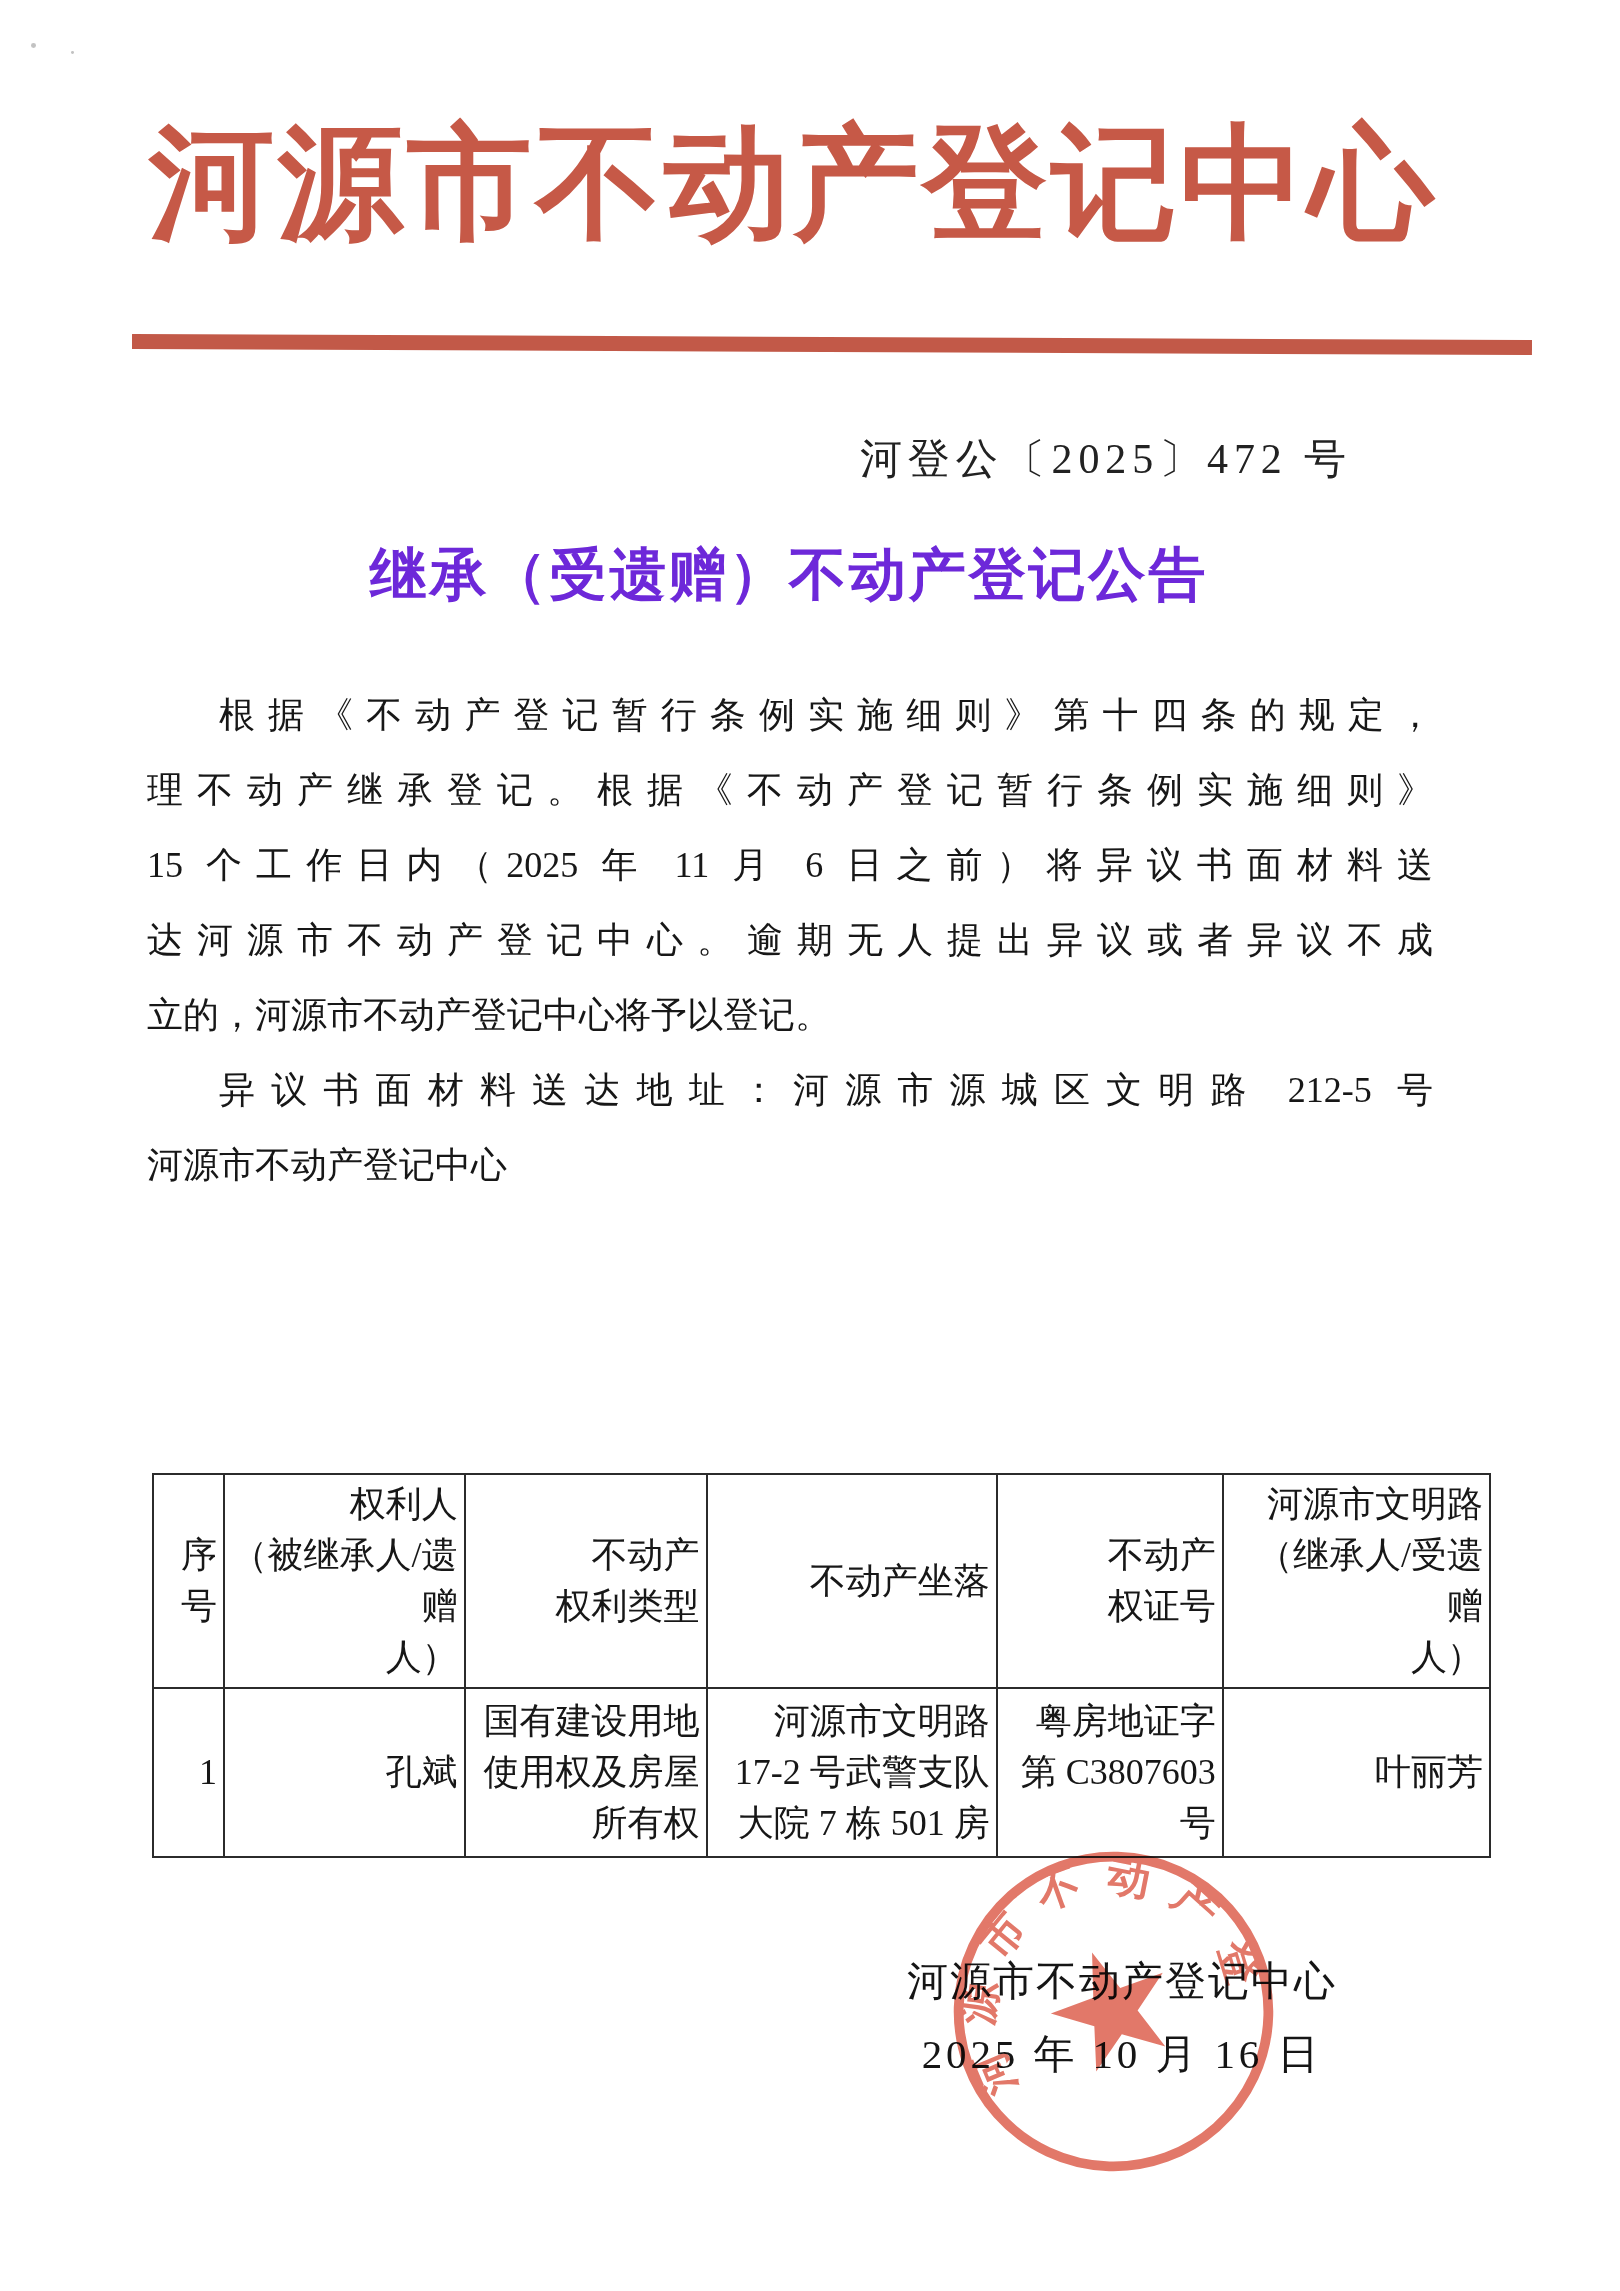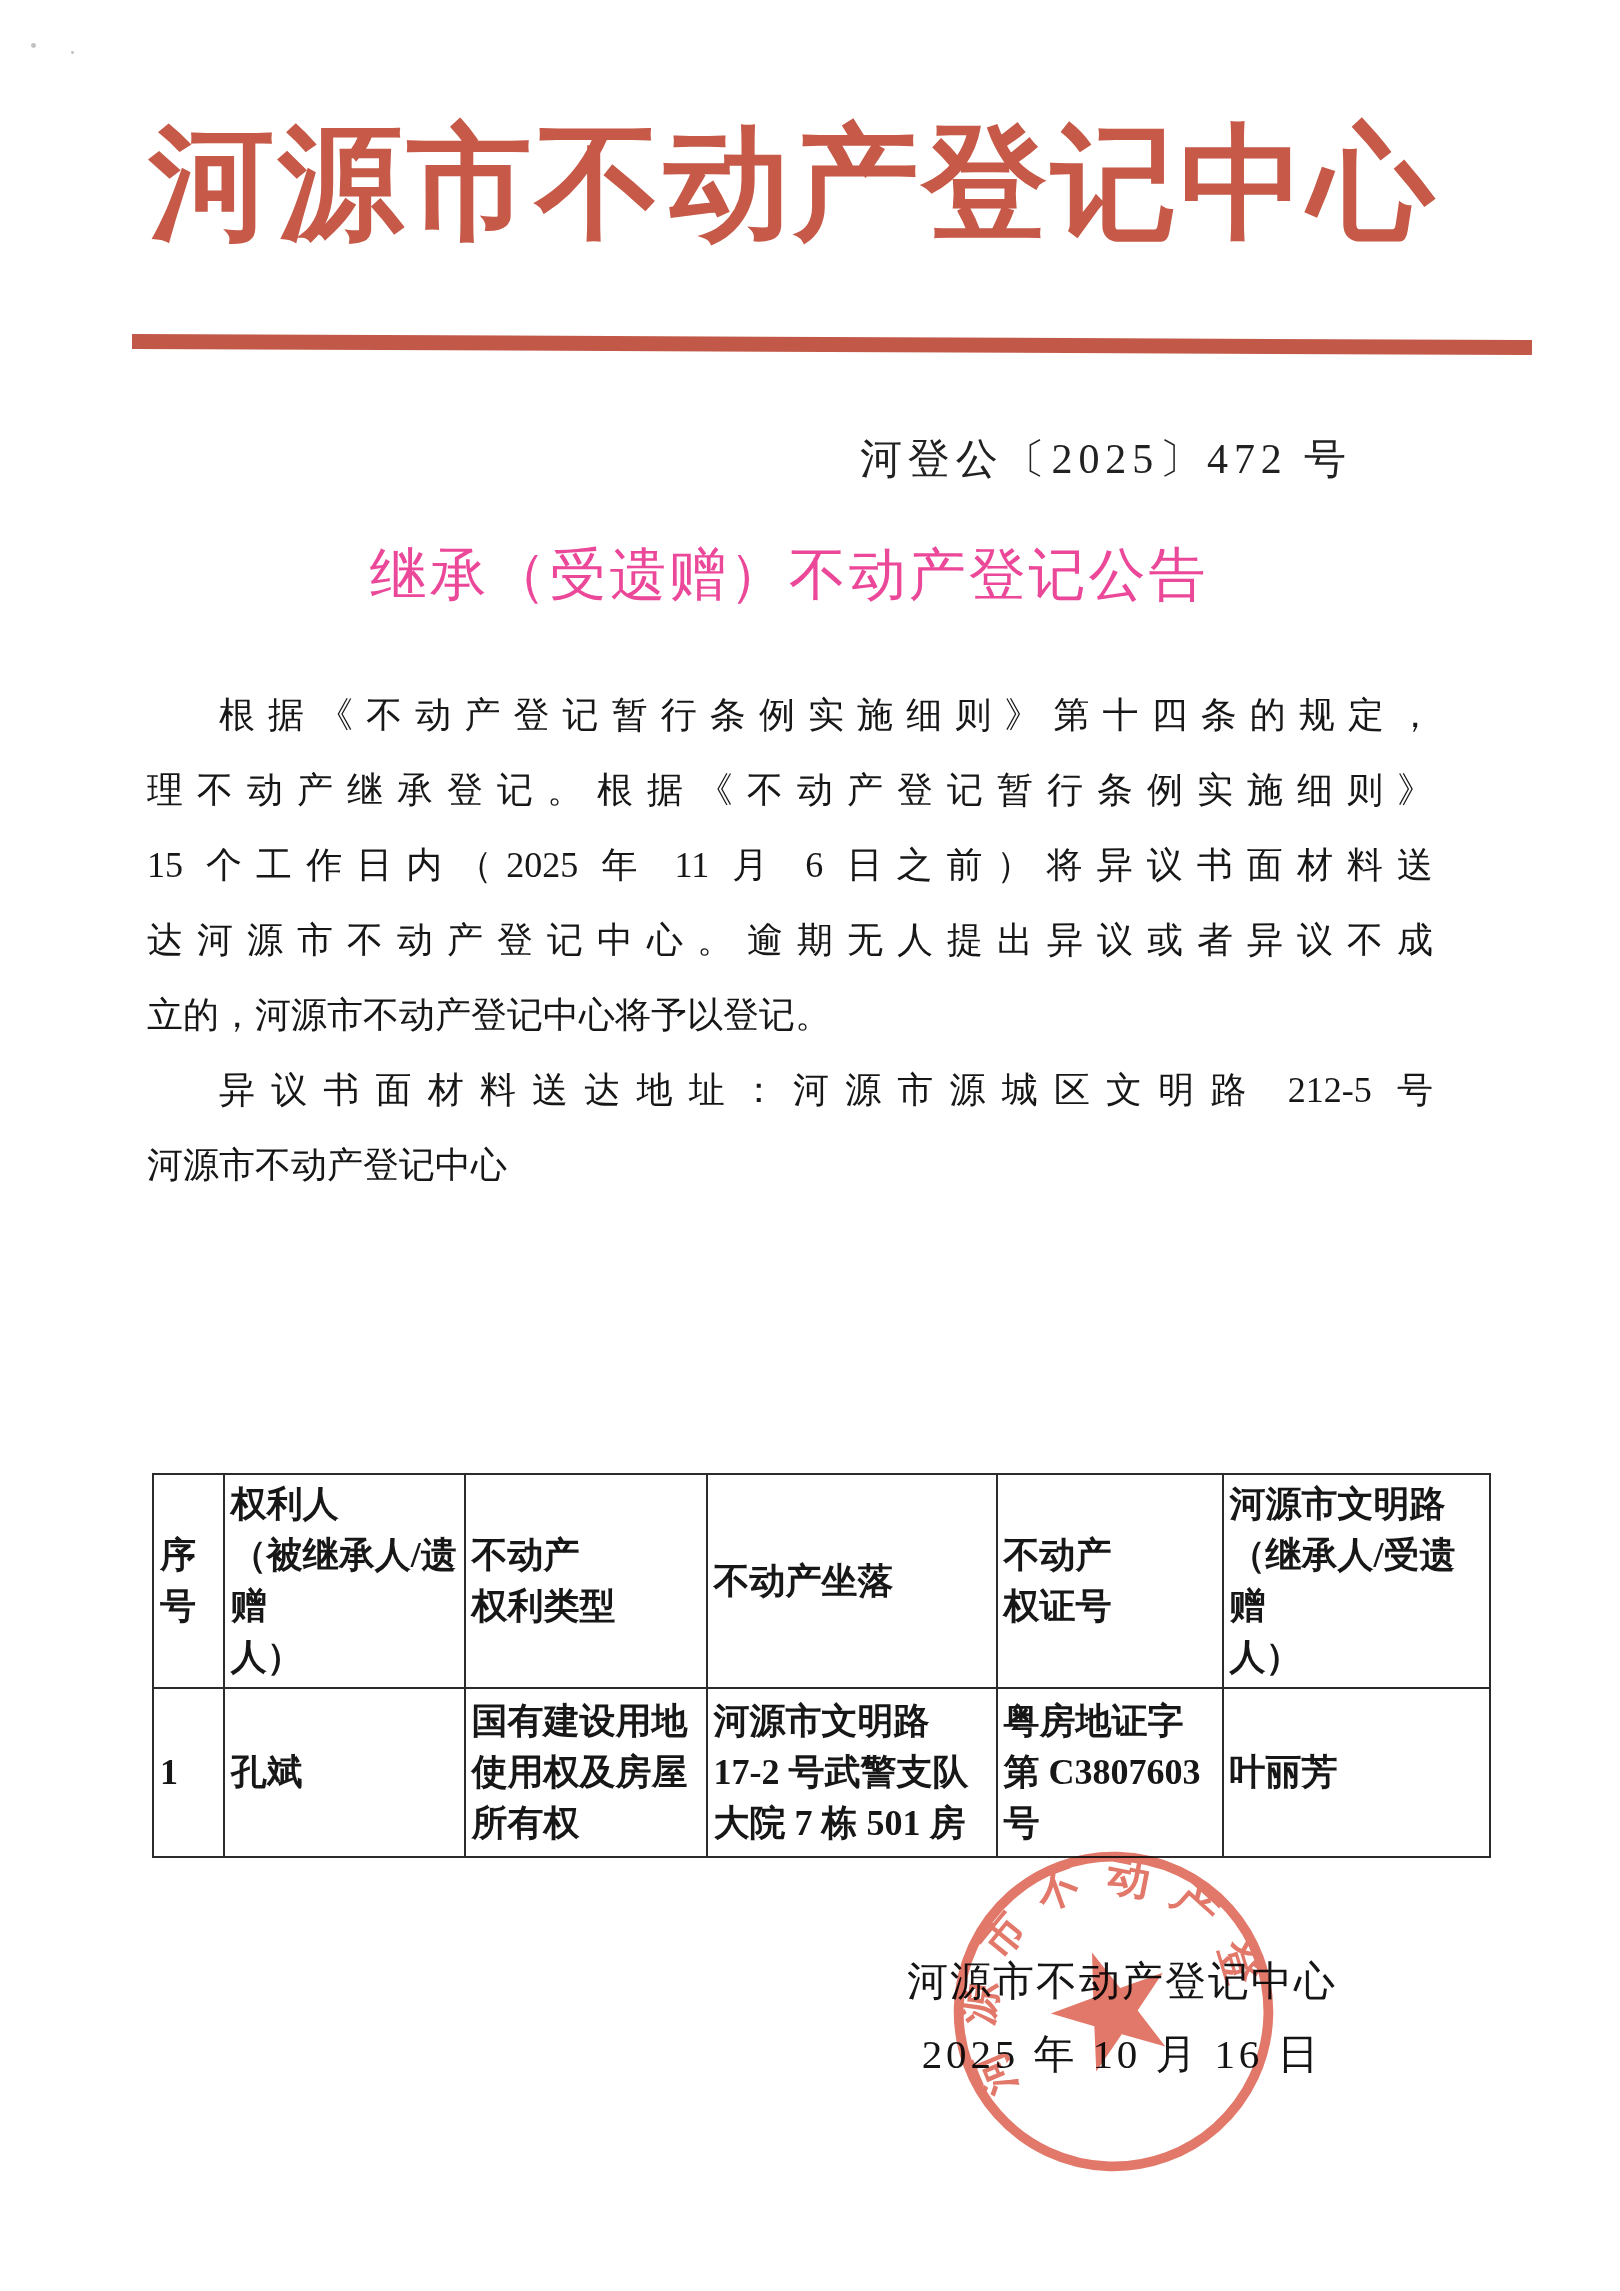--- a/index.html
+++ b/index.html
@@ -22,42 +22,42 @@
     background:#c25948;transform:rotate(0.25deg);
   }
 
   .doc-number{
     position:absolute;left:137px;top:431px;width:1215px;
     font-size:42px;text-align:right;letter-spacing:5.9px;color:#222;
   }
 
   .notice-title{
     position:absolute;left:147px;top:537px;width:1284px;
-    font-size:57px;font-weight:normal;text-align:center;letter-spacing:2.9px;color:#ec4899;
+    font-size:57px;font-weight:bold;text-align:center;letter-spacing:2.9px;color:#6d28d9;
   }
 
   
   .body-block{
     position:absolute;left:147px;top:678px;width:1286px;
     font-size:36px;line-height:75px;color:#171717;
   }
   .line{width:100%;}
   .indent{text-indent:2em;}
   .just{text-align:justify;text-align-last:justify;text-justify:inter-character;}
 
   
   .reg-table{
     position:absolute;left:152px;top:1473px;width:1339px;
     border-collapse:collapse;table-layout:fixed;
     font-size:36px;color:#171717;
   }
   .reg-table th,.reg-table td{
     border:2px solid #2b2b2b;
-    text-align:left;vertical-align:middle;
-    font-weight:bold;white-space:pre-line;line-height:1.42;
+    text-align:right;vertical-align:middle;
+    font-weight:normal;white-space:pre-line;line-height:1.42;
     padding:3.9px 5.9px;overflow:hidden;
   }
   .reg-table{border:2.9px solid #2b2b2b;}
   .hrow{height:118px;}
   .drow{height:169px;}
 
   
   .sig-org{
     position:absolute;left:784px;top:1954px;width:676px;
     font-size:41px;text-align:center;letter-spacing:2px;color:#151515;

